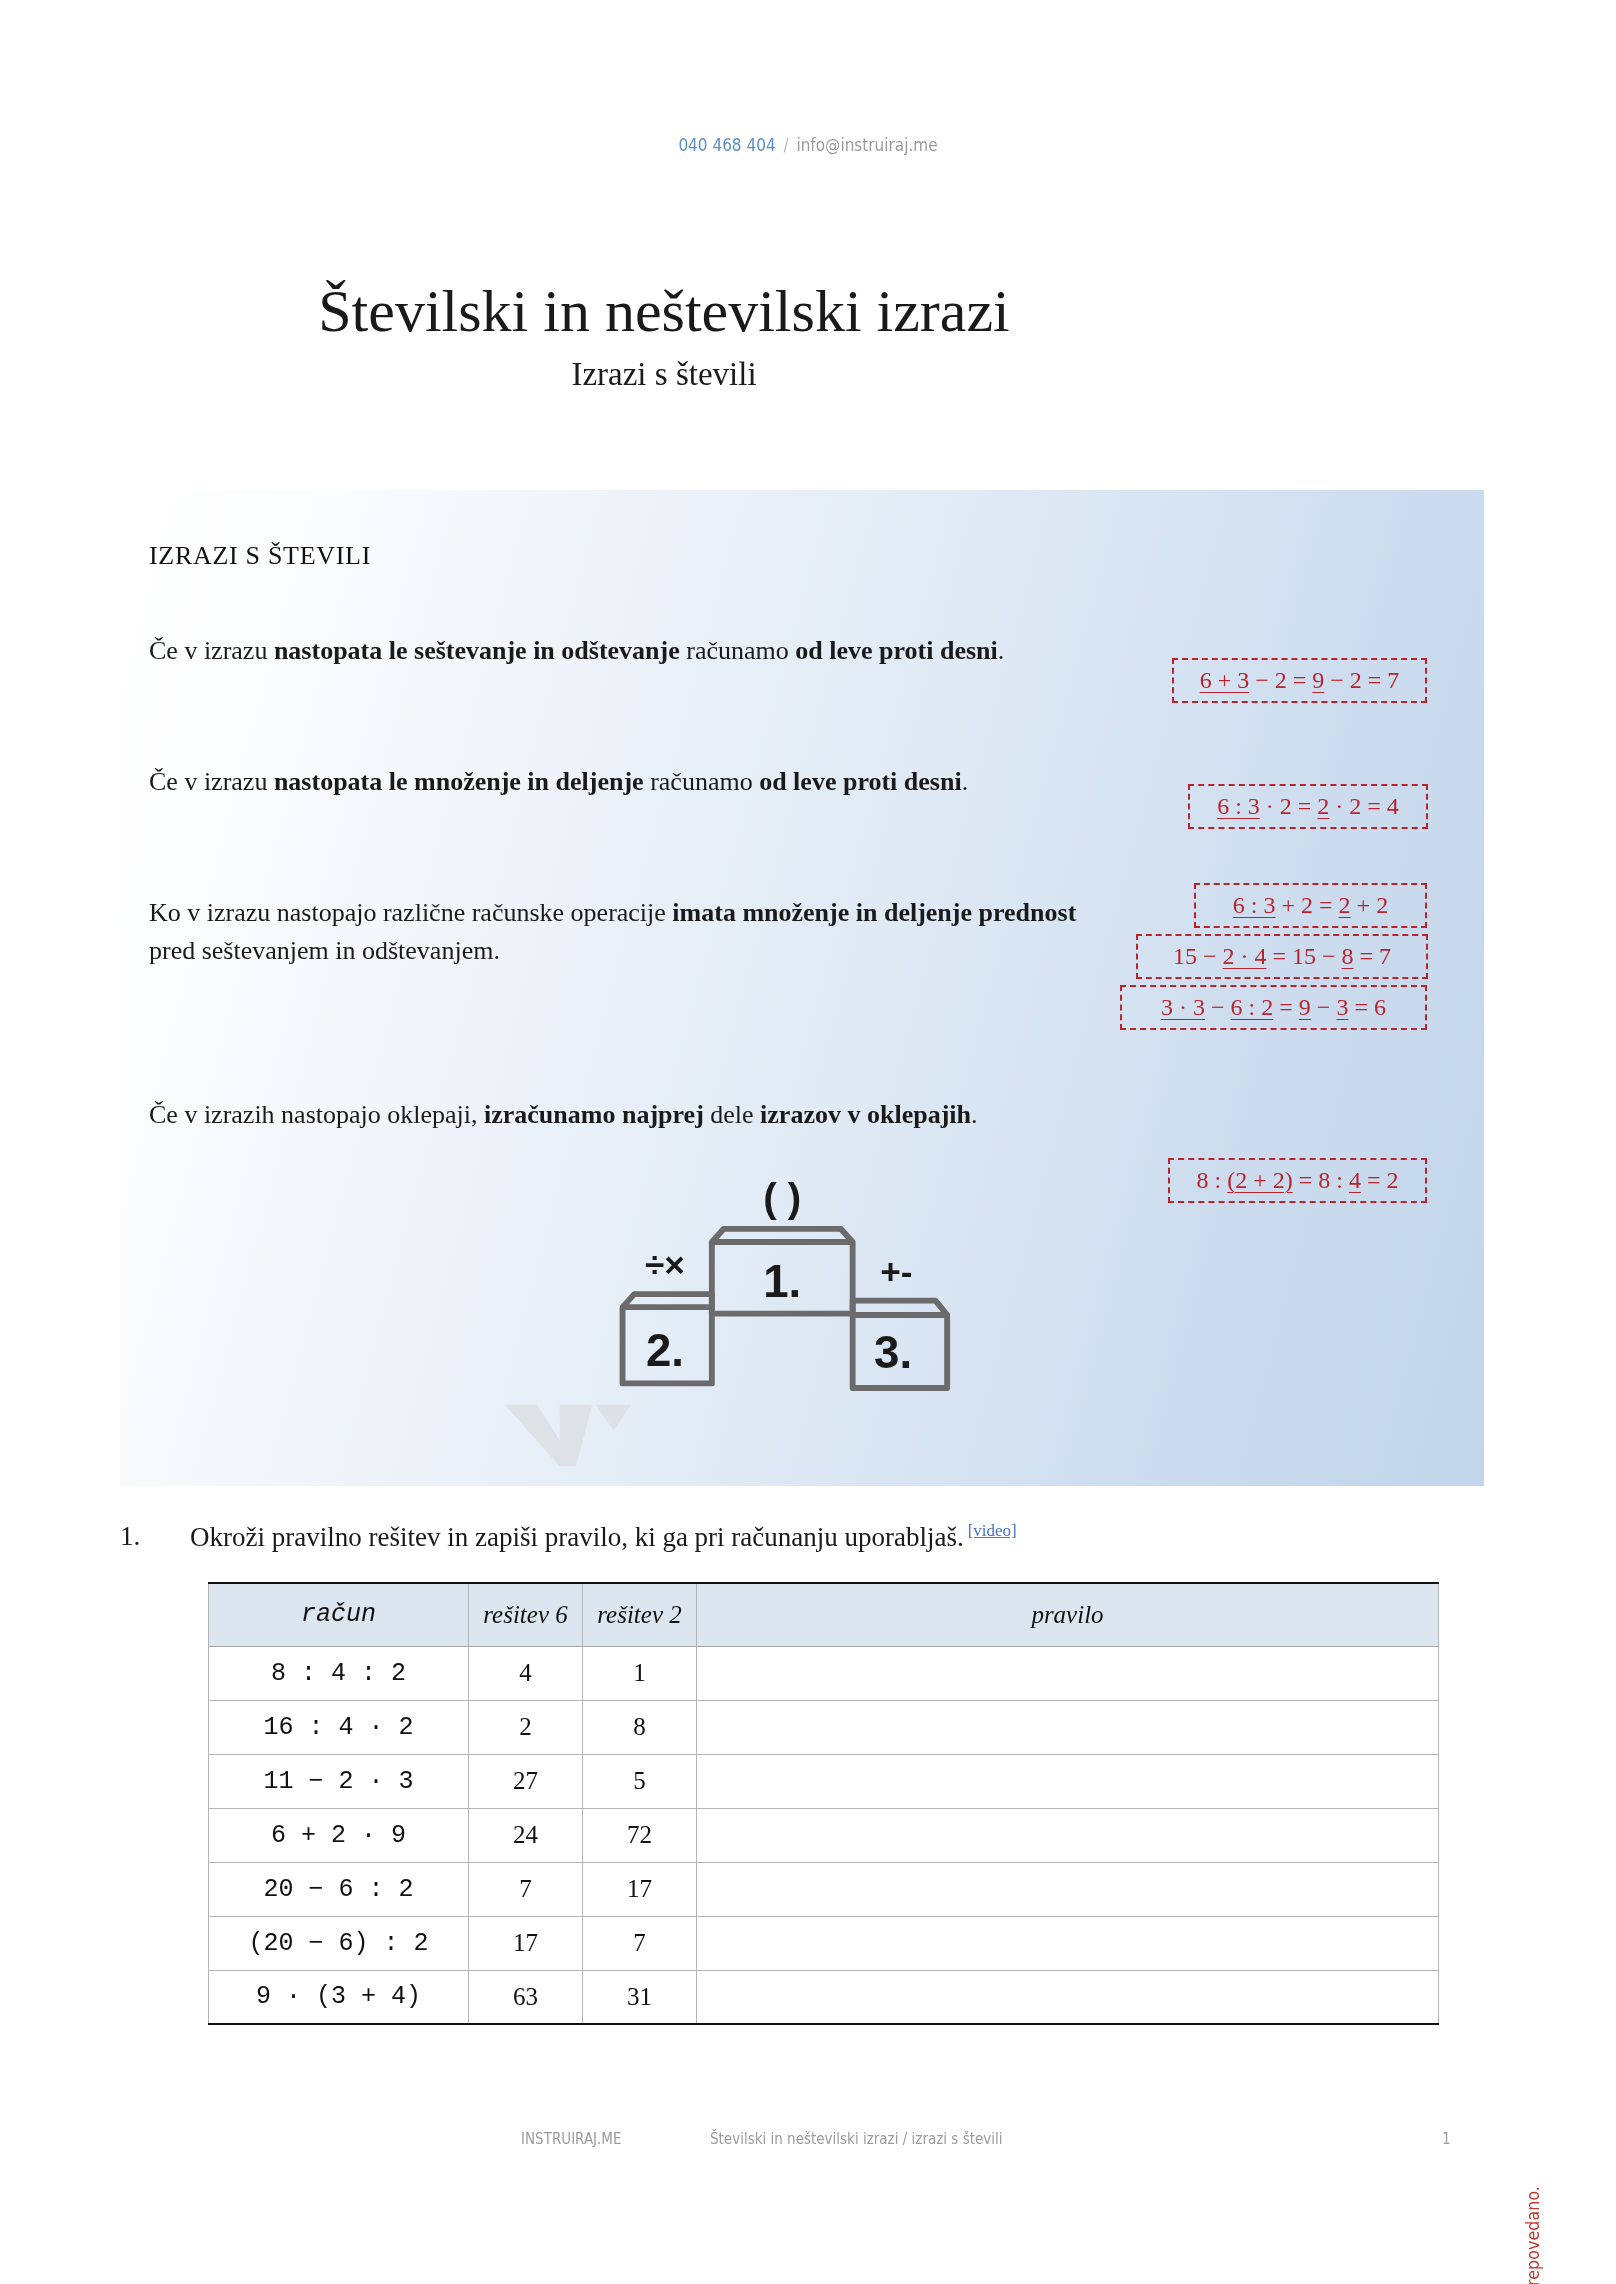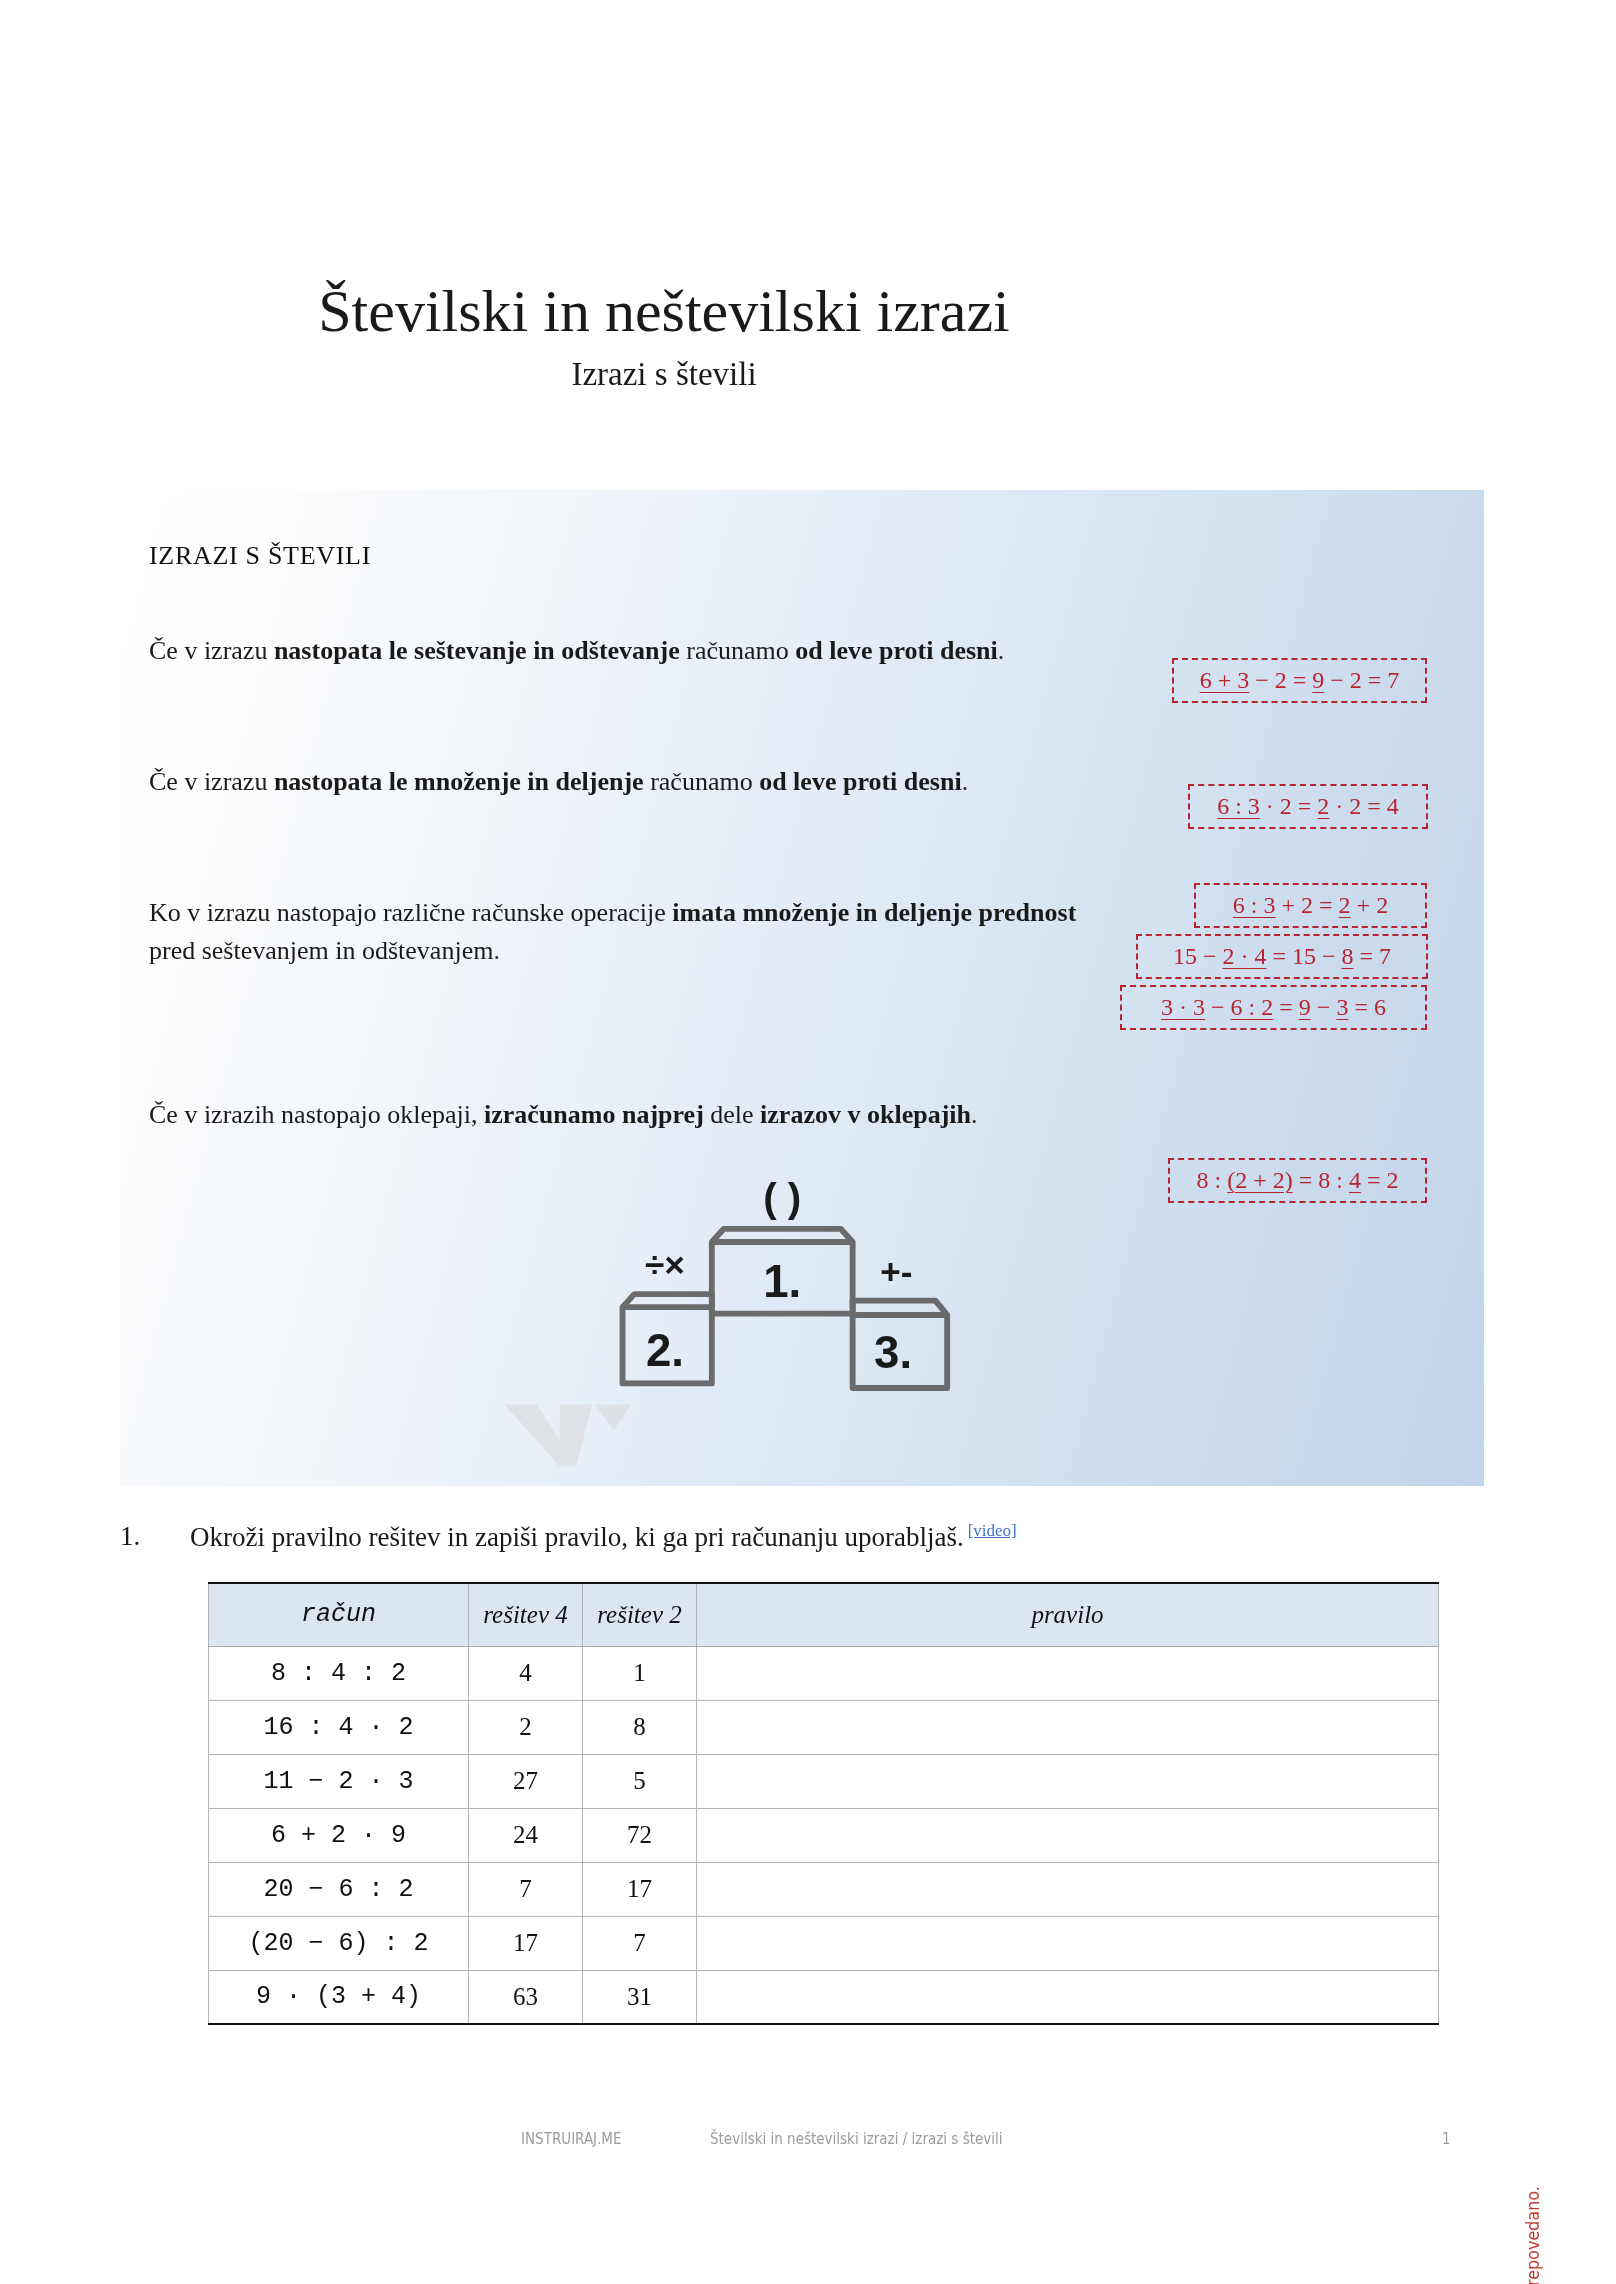--- a/index.html
+++ b/index.html
@@ -237,20 +237,23 @@
     font-stretch: condensed;
     font-size: 17.6px;
     color: #c0392f;
     letter-spacing: 0.1px;
   }
 </style>
 </head>
 <body>
 
 <div class="header">
+  <div class="contact-line">
+    <span class="contact-phone">040 468 404</span><span class="contact-sep">/</span><span class="contact-mail">info@instruiraj.me</span>
+  </div>
 </div>
 
 <div class="title-block">
   <h1 class="doc-title">Številski in neštevilski izrazi</h1>
   <div class="doc-subtitle">Izrazi s števili</div>
 </div>
 
 <div class="theory-box">
 
   <svg class="watermark" viewBox="0 0 260 150">
@@ -307,21 +310,21 @@
 
 <div class="task-row">
   <span class="task-num">1.</span>
   <span class="task-text"><span>Okroži pravilno rešitev in zapiši pravilo, ki ga pri računanju uporabljaš.</span><a class="video-link" href="#">[video]</a></span>
 </div>
 
 <table class="tbl">
   <thead>
     <tr>
       <th class="col-racun">račun</th>
-      <th class="col-r1">rešitev 4</th>
+      <th class="col-r1">rešitev 6</th>
       <th class="col-r2">rešitev 2</th>
       <th class="col-pravilo">pravilo</th>
     </tr>
   </thead>
   <tbody>
       <tr>
         <td class="col-racun">8 : 4 : 2</td>
         <td class="col-r1">4</td>
         <td class="col-r2">1</td>
         <td class="col-pravilo"></td>

